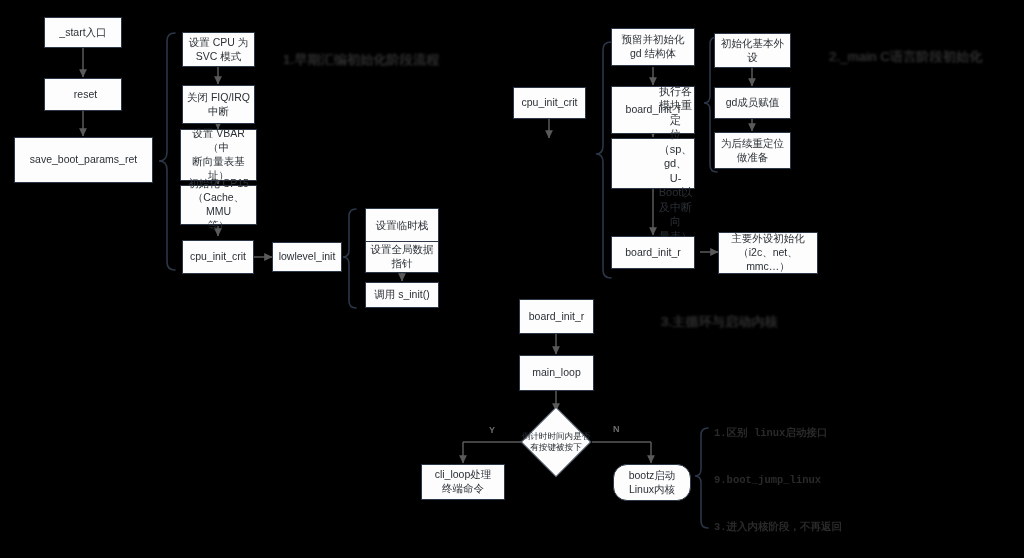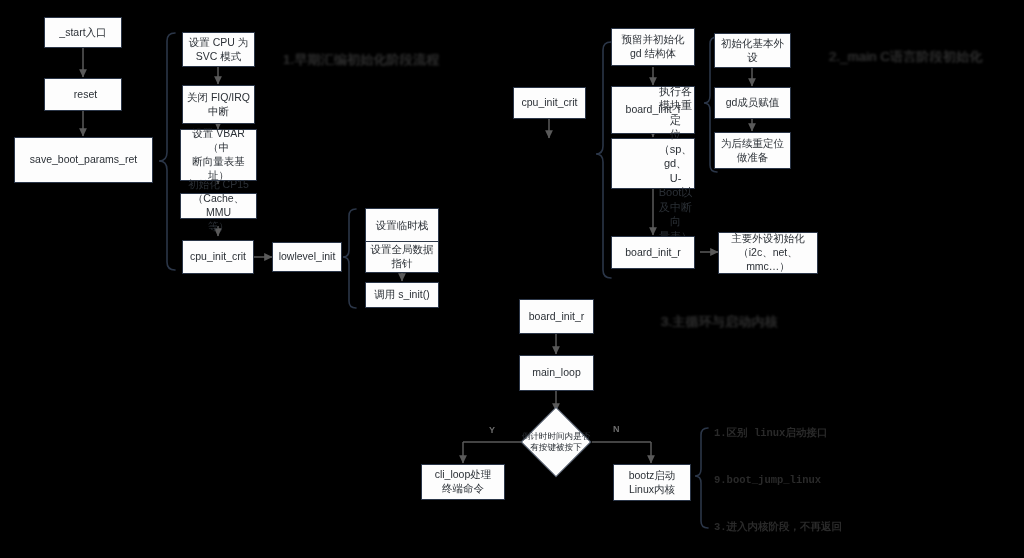--- a/index.html
+++ b/index.html
@@ -104,21 +104,21 @@
   <div class="node" style="left:44px;top:17px;width:78px;height:31px;">_start入口</div>
   <div class="node" style="left:44px;top:78px;width:78px;height:33px;padding-left:8px;">reset</div>
   <div class="node" style="left:14px;top:137px;width:139px;height:46px;">save_boot_params_ret</div>
 
   <div class="node" style="left:182px;top:32px;width:73px;height:35px;white-space:pre-line;">设置 CPU 为
 SVC 模式</div>
   <div class="node" style="left:182px;top:85px;width:73px;height:39px;white-space:pre-line;">关闭 FIQ/IRQ
 中断</div>
   <div class="node" style="left:180px;top:129px;width:77px;height:52px;white-space:pre-line;">设置 VBAR（中
 断向量表基址）</div>
-  <div class="node" style="left:180px;top:185px;width:77px;height:26px;white-space:pre-line;margin-top:8px;">初始化 CP15
+  <div class="node" style="left:180px;top:185px;width:77px;height:40px;white-space:pre-line;">初始化 CP15
 （Cache、MMU
 等）</div>
   <div class="node" style="left:182px;top:240px;width:72px;height:34px;">cpu_init_crit</div>
   <div class="node" style="left:272px;top:242px;width:70px;height:30px;">lowlevel_init</div>
 
   <div class="node" style="left:365px;top:208px;width:74px;height:35px;">设置临时栈</div>
   <div class="node" style="left:365px;top:241px;width:74px;height:32px;white-space:pre-line;">设置全局数据
 指针</div>
   <div class="node" style="left:365px;top:282px;width:74px;height:26px;">调用 s_init()</div>
 
@@ -147,20 +147,20 @@
 
   <div class="diamond" style="left:531px;top:417px;width:50px;height:50px;"></div>
   <div class="dtext" style="left:501px;top:426px;width:110px;height:32px;white-space:pre-line;">倒计时时间内是否
 有按键被按下</div>
 
   <div class="lbl" style="left:489px;top:425px;">Y</div>
   <div class="lbl" style="left:613px;top:424px;">N</div>
 
   <div class="node" style="left:421px;top:464px;width:84px;height:36px;white-space:pre-line;">cli_loop处理
 终端命令</div>
-  <div class="node" style="left:613px;top:464px;width:78px;height:37px;white-space:pre-line;">bootz启动
+  <div class="node" style="left:613px;top:464px;width:78px;height:37px;white-space:pre-line;border-radius:14px;">bootz启动
 Linux内核</div>
 
   <div class="listitem blur" style="left:714px;top:426px;">1.区别 linux启动接口</div>
   <div class="listitem blur" style="left:714px;top:474px;">9.boot_jump_linux</div>
   <div class="listitem blur" style="left:714px;top:520px;">3.进入内核阶段，不再返回</div>
 
 </div>
 
 </body></html>

